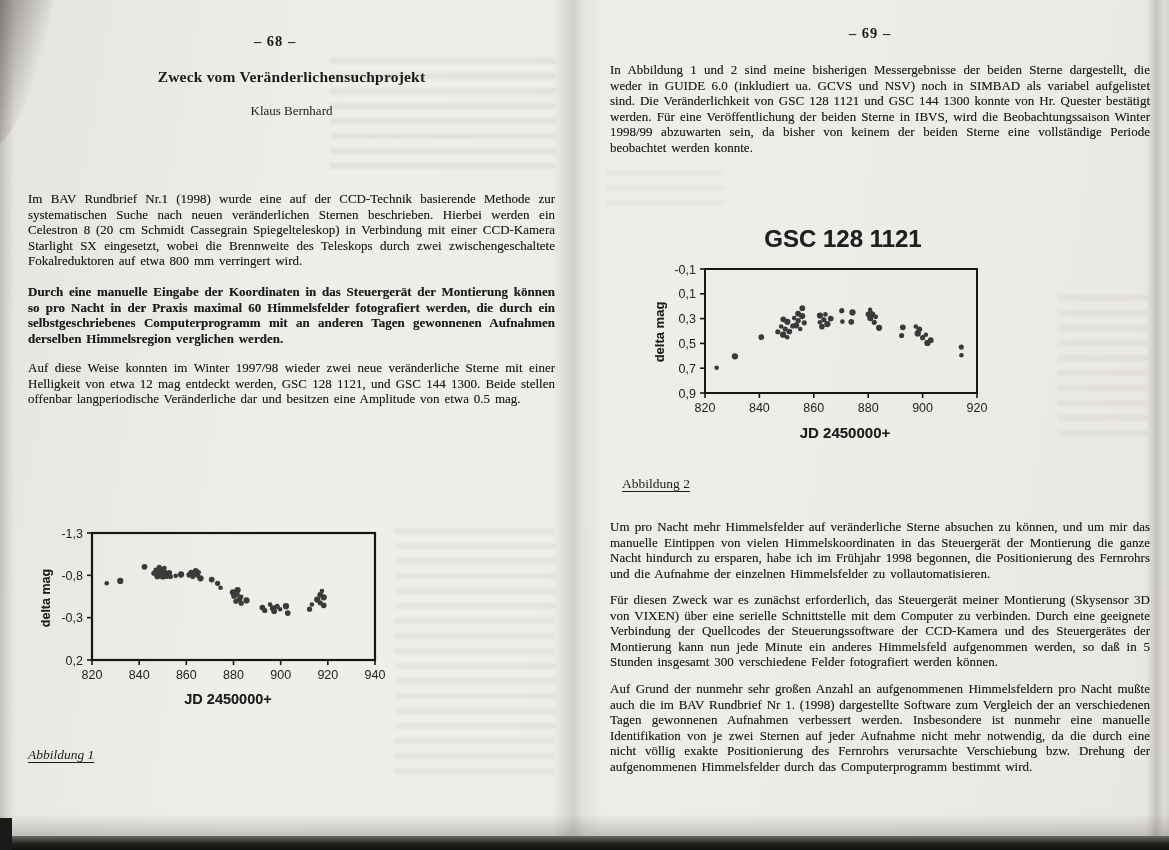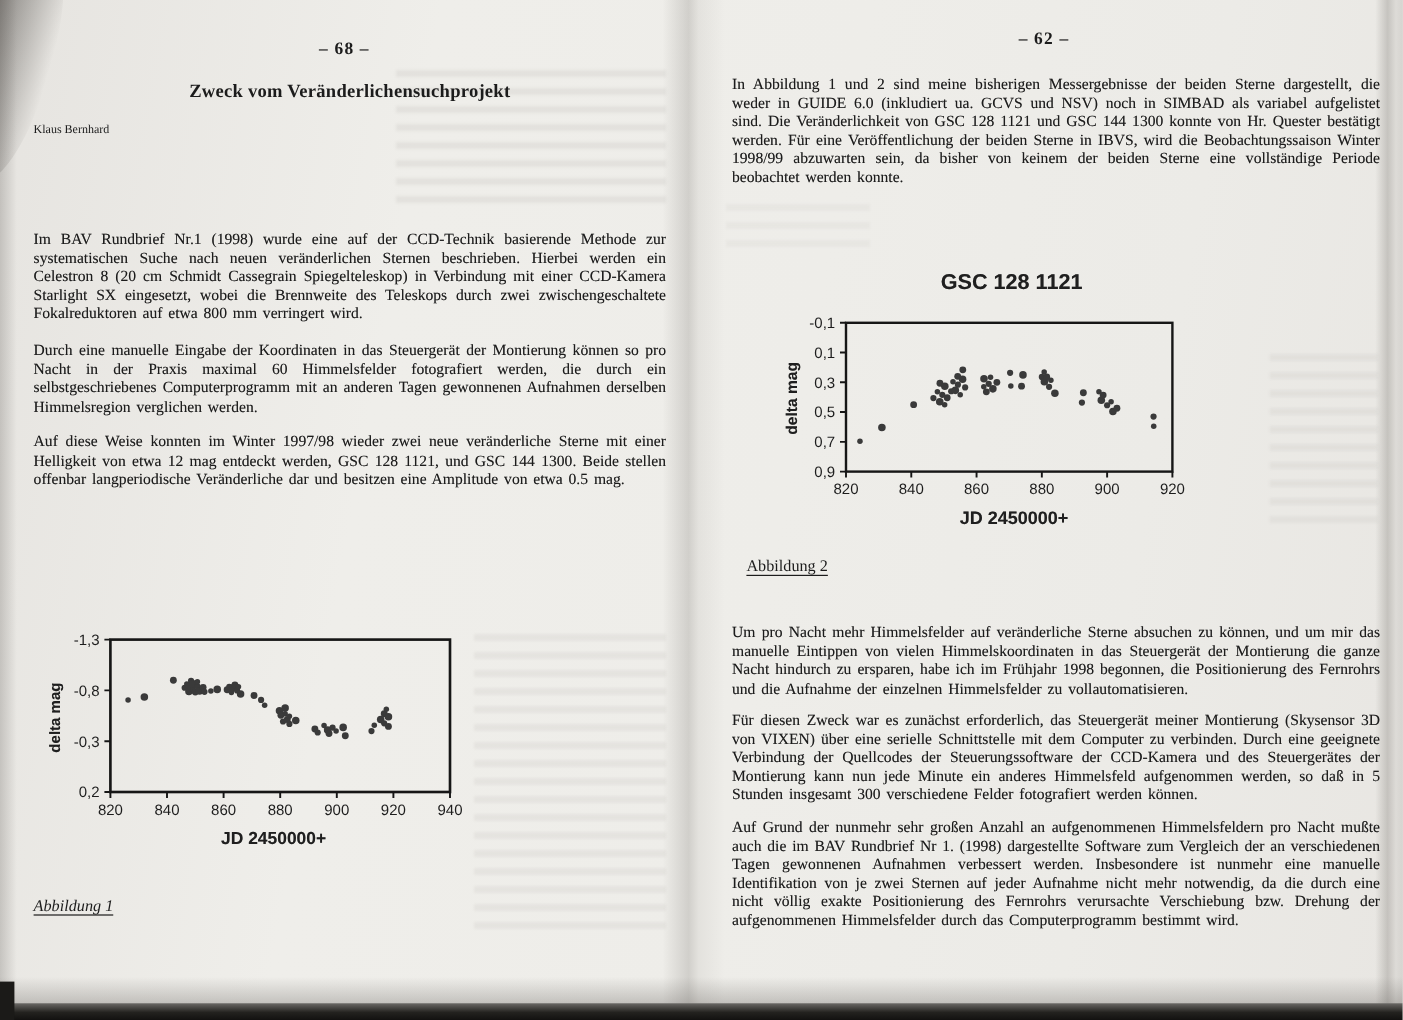--- a/index.html
+++ b/index.html
@@ -21,21 +21,21 @@
   .bottom-shadow{left:0;top:814px;width:1169px;height:22px;
     background:linear-gradient(180deg,rgba(0,0,0,0),rgba(84,80,76,.28));}
   .bottom-band{left:0;top:836px;width:1169px;height:14px;
     background:linear-gradient(180deg,#6b6966,#23221f 55%,#121110);}
   .corner-notch{left:0;top:818px;width:12px;height:32px;background:#1b1a18;}
   .ghost{position:absolute;filter:blur(1.3px);opacity:.55;
     background:repeating-linear-gradient(180deg,rgba(112,107,100,.17) 0 6px,rgba(0,0,0,0) 6px 15px);}
   
   .pageno{font-size:14.5px;letter-spacing:1px;text-align:center;font-weight:bold;}
   .doc-title{font-weight:bold;font-size:15.5px;text-align:center;letter-spacing:.2px;}
-  .author{font-size:10px;}
+  .author{font-size:13px;text-align:center;}
   .para{font-size:13px;line-height:15.6px;text-align:justify;word-spacing:1.6px;
     text-shadow:0 0 .4px rgba(20,20,20,.45);}
   .caption{font-size:13.5px;text-decoration:underline;text-underline-offset:3px;}
   
   .chart{position:absolute;}
   .chart svg{position:absolute;left:0;top:0;}
   .chart svg text{font-family:"Liberation Sans",sans-serif;}
   .ctitle,.cxlabel,.cylabel{position:absolute;font-family:"Liberation Sans",sans-serif;
     font-weight:bold;color:#1f1f1f;text-align:center;text-shadow:0 0 .4px rgba(0,0,0,.4);}
   .cylabel{transform:rotate(-90deg);transform-origin:0 0;}
@@ -47,26 +47,26 @@
 
   <div class="abs corner-shadow"></div>
   <div class="abs left-edge"></div>
   <div class="abs seam"></div>
   <div class="abs right-edge"></div>
   <div class="ghost" style="left:330px;top:58px;width:225px;height:118px;"></div>
   <div class="ghost" style="left:395px;top:528px;width:160px;height:255px;opacity:.45;"></div>
   <div class="ghost" style="left:1058px;top:295px;width:90px;height:145px;opacity:.4;"></div>
   <div class="ghost" style="left:605px;top:170px;width:120px;height:40px;opacity:.3;"></div>
 
-  <div class="abs pageno" style="left:192px;top:33px;width:190px;">– 68 –</div>
+  <div class="abs pageno" style="left:180px;top:33px;width:190px;">– 68 –</div>
   <div class="abs doc-title" style="left:28px;top:68px;width:527px;">Zweck vom Veränderlichensuchprojekt</div>
   <div class="abs author" style="left:28px;top:103px;width:527px;">Klaus Bernhard</div>
 
   <div class="abs para" style="left:28px;top:191px;width:527px;">Im BAV Rundbrief  Nr.1 (1998)  wurde eine auf der CCD-Technik basierende Methode zur systematischen Suche nach neuen veränderlichen Sternen beschrieben. Hierbei werden ein Celestron 8 (20 cm Schmidt Cassegrain Spiegelteleskop) in Verbindung mit einer CCD-Kamera Starlight SX eingesetzt, wobei die Brennweite des Teleskops durch zwei zwischengeschaltete Fokalreduktoren auf etwa 800 mm verringert wird.</div>
-  <div class="abs para" style="left:28px;top:284px;width:527px;">Durch eine manuelle Eingabe der Koordinaten in das Steuergerät der Montierung können so pro Nacht in der Praxis maximal 60 Himmelsfelder fotografiert werden, die durch ein selbstgeschriebenes Computerprogramm mit an anderen Tagen gewonnenen Aufnahmen derselben Himmelsregion verglichen werden.</div>
+  <div class="abs para" style="left:28px;top:284px;width:527px;font-weight:bold;">Durch eine manuelle Eingabe der Koordinaten in das Steuergerät der Montierung können so pro Nacht in der Praxis maximal 60 Himmelsfelder fotografiert werden, die durch ein selbstgeschriebenes Computerprogramm mit an anderen Tagen gewonnenen Aufnahmen derselben Himmelsregion verglichen werden.</div>
   <div class="abs para" style="left:28px;top:360px;width:527px;">Auf diese Weise konnten im Winter 1997/98 wieder zwei neue veränderliche Sterne mit einer Helligkeit von etwa 12 mag entdeckt werden, GSC 128 1121, und GSC 144 1300. Beide stellen offenbar langperiodische Veränderliche dar und besitzen eine Amplitude von etwa 0.5 mag.</div>
 
   <div class="chart" style="left:28px;top:458px;width:400px;height:262px;">
     <div class="cylabel" style="left:11px;top:176px;width:72px;font-size:12.5px;">delta mag</div>
     <svg id="fig1-svg" width="400" height="262">
         <rect x="64" y="75" width="283" height="127" fill="none" stroke="#161616" stroke-width="2.2"></rect>
         <line x1="64" y1="202" x2="64" y2="207" stroke="#161616" stroke-width="1.6"></line>
         <text x="64" y="221" text-anchor="middle" font-size="12.5" fill="#1d1d1d">820</text>
         <line x1="111.16666666666666" y1="202" x2="111.16666666666666" y2="207" stroke="#161616" stroke-width="1.6"></line>
         <text x="111.16666666666666" y="221" text-anchor="middle" font-size="12.5" fill="#1d1d1d">840</text>
@@ -141,26 +141,26 @@
         <circle cx="292.1791666666667" cy="136.80666666666667" r="2.86" fill="#3a3a3a"></circle>
         <circle cx="292.1583333333333" cy="144.77333333333334" r="2.58" fill="#3a3a3a"></circle>
         <circle cx="293.9375" cy="133.07333333333332" r="2.3" fill="#3a3a3a"></circle>
         <circle cx="295.7166666666667" cy="139.3466666666667" r="3.1399999999999997" fill="#3a3a3a"></circle>
         <circle cx="295.6958333333333" cy="147.31333333333333" r="2.86" fill="#3a3a3a"></circle>
       </svg>
     <div class="cxlabel" style="left:55px;top:233px;width:290px;font-size:14.5px;">JD 2450000+</div>
   </div>
   <div class="abs caption" style="left:28px;top:747px;font-style:italic;">Abbildung 1</div>
 
-  <div class="abs pageno" style="left:775px;top:25px;width:190px;">– 62 –</div>
+  <div class="abs pageno" style="left:775px;top:25px;width:190px;">– 69 –</div>
 
   <div class="abs para" style="left:610px;top:62px;width:540px;">In Abbildung 1 und 2 sind meine bisherigen  Messergebnisse der beiden Sterne dargestellt, die weder in GUIDE 6.0 (inkludiert ua. GCVS und NSV) noch in SIMBAD als variabel aufgelistet sind. Die Veränderlichkeit von GSC 128 1121 und GSC 144 1300 konnte von Hr. Quester bestätigt werden. Für eine Veröffentlichung der beiden Sterne in IBVS, wird die Beobachtungssaison Winter 1998/99 abzuwarten sein, da bisher von keinem der beiden Sterne eine vollständige Periode beobachtet werden konnte.</div>
 
   <div class="chart" style="left:620px;top:216px;width:400px;height:235px;">
-    <div class="ctitle" style="left:73px;top:9px;width:300px;font-size:18px;">GSC 128 1121</div>
+    <div class="ctitle" style="left:73px;top:9px;width:300px;font-size:24px;">GSC 128 1121</div>
     <div class="cylabel" style="left:32px;top:152px;width:72px;font-size:13px;">delta mag</div>
     <svg id="fig2-svg" width="400" height="235">
         <rect x="85" y="53" width="272" height="124" fill="none" stroke="#161616" stroke-width="2"></rect>
         <line x1="85" y1="177" x2="85" y2="182" stroke="#161616" stroke-width="1.6"></line>
         <text x="85" y="196" text-anchor="middle" font-size="12.5" fill="#1d1d1d">820</text>
         <line x1="139.4" y1="177" x2="139.4" y2="182" stroke="#161616" stroke-width="1.6"></line>
         <text x="139.4" y="196" text-anchor="middle" font-size="12.5" fill="#1d1d1d">840</text>
         <line x1="193.8" y1="177" x2="193.8" y2="182" stroke="#161616" stroke-width="1.6"></line>
         <text x="193.8" y="196" text-anchor="middle" font-size="12.5" fill="#1d1d1d">860</text>
         <line x1="248.2" y1="177" x2="248.2" y2="182" stroke="#161616" stroke-width="1.6"></line>
@@ -226,21 +226,21 @@
         <circle cx="299.28" cy="113.25999999999999" r="2.86" fill="#3a3a3a"></circle>
         <circle cx="302.6" cy="121.7" r="2.58" fill="#3a3a3a"></circle>
         <circle cx="305.9200000000001" cy="118.72" r="2.3" fill="#3a3a3a"></circle>
         <circle cx="307.43999999999994" cy="126.89999999999999" r="3.1399999999999997" fill="#3a3a3a"></circle>
         <circle cx="310.76" cy="124.17999999999999" r="2.86" fill="#3a3a3a"></circle>
         <circle cx="341.28" cy="131.12" r="2.58" fill="#3a3a3a"></circle>
         <circle cx="341.43999999999994" cy="139.3" r="2.3" fill="#3a3a3a"></circle>
       </svg>
     <div class="cxlabel" style="left:75px;top:208px;width:300px;font-size:15px;">JD 2450000+</div>
   </div>
-  <div class="abs caption" style="left:622px;top:464px;">Abbildung 2</div>
+  <div class="abs caption" style="left:622px;top:476px;">Abbildung 2</div>
 
   <div class="abs para" style="left:610px;top:519px;width:540px;">Um pro Nacht mehr Himmelsfelder auf veränderliche Sterne absuchen zu können, und um mir das  manuelle Eintippen von vielen Himmelskoordinaten in das Steuergerät der Montierung die ganze Nacht hindurch zu ersparen, habe ich im Frühjahr 1998 begonnen, die Positionierung des Fernrohrs und die Aufnahme der einzelnen Himmelsfelder zu vollautomatisieren.</div>
   <div class="abs para" style="left:610px;top:592px;width:540px;">Für diesen Zweck war es zunächst erforderlich, das Steuergerät meiner Montierung (Skysensor 3D von VIXEN) über eine serielle Schnittstelle mit dem Computer zu verbinden. Durch eine geeignete Verbindung der Quellcodes der Steuerungssoftware der CCD-Kamera und des Steuergerätes der Montierung  kann nun jede Minute ein anderes Himmelsfeld aufgenommen werden, so daß in 5 Stunden insgesamt 300 verschiedene Felder fotografiert werden können.</div>
   <div class="abs para" style="left:610px;top:681px;width:540px;">Auf Grund der nunmehr sehr großen Anzahl an aufgenommenen Himmelsfeldern pro Nacht mußte auch die im BAV Rundbrief  Nr 1. (1998) dargestellte Software zum Vergleich der an verschiedenen Tagen gewonnenen Aufnahmen verbessert werden. Insbesondere ist nunmehr eine manuelle Identifikation von je zwei Sternen auf jeder Aufnahme nicht mehr notwendig, da die  durch eine nicht völlig exakte Positionierung des Fernrohrs verursachte Verschiebung bzw. Drehung der aufgenommenen Himmelsfelder durch das Computerprogramm bestimmt wird.</div>
 
   <div class="abs bottom-shadow"></div>
   <div class="abs bottom-band"></div>
   <div class="abs corner-notch"></div>
 </div>
 

